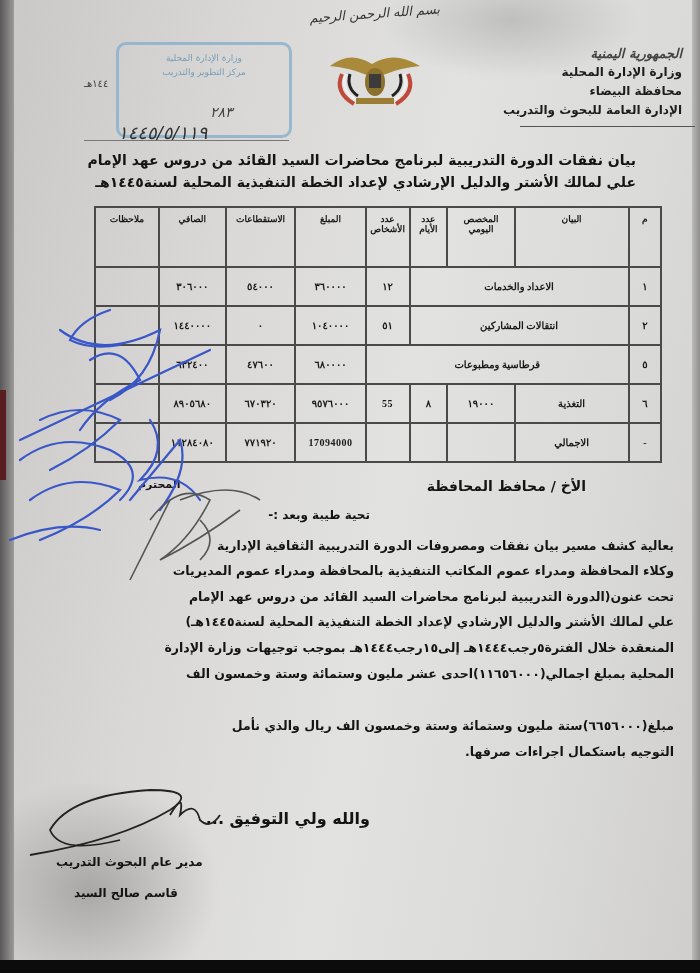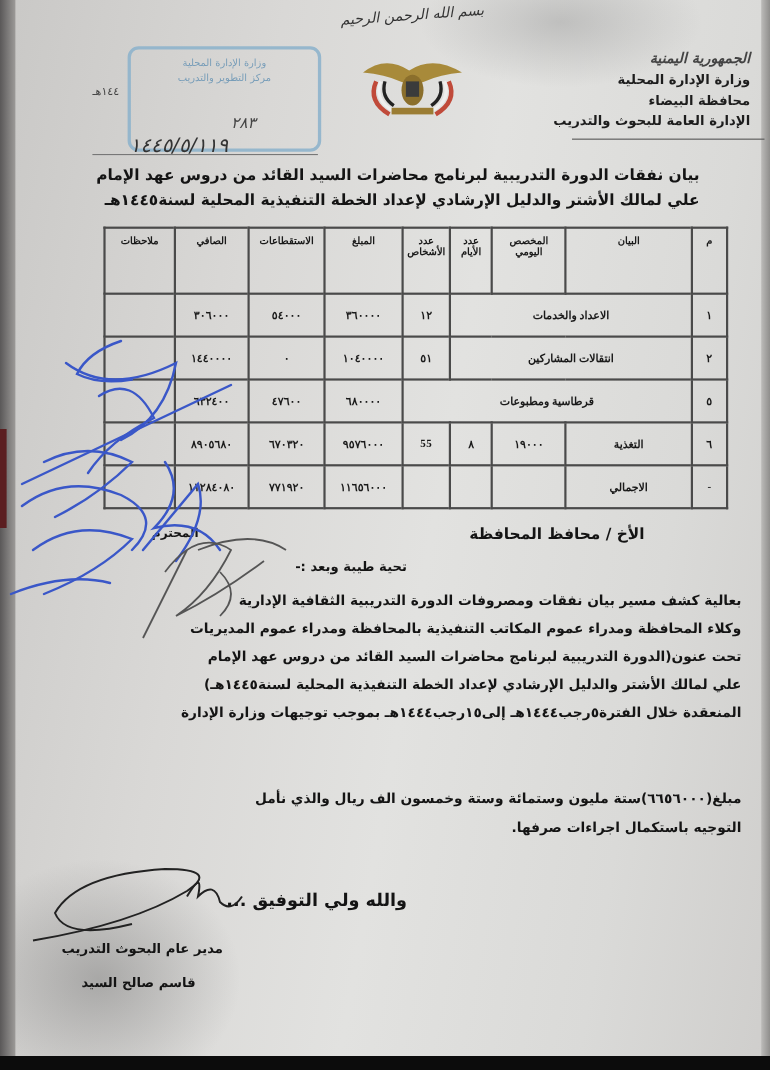--- a/index.html
+++ b/index.html
@@ -49,21 +49,21 @@
     .header-right { position: absolute; right: 18px; top: 44px; width: 190px; }
     .header-right div { direction: rtl; font-weight: bold; color: #1d1d1d; line-height: 19px; font-size: 12px; }
     .header-right .h0 { font-family: "DejaVu Serif", serif; font-style: italic; font-size: 13px; color: #444; }
     .header-rule { position: absolute; left: 520px; top: 126px; width: 175px; height: 1px; background: #555; }
     .stamp {
       position: absolute; left: 116px; top: 42px; width: 170px; height: 90px;
       border: 3px solid #8fb4cc; border-radius: 10px; color: #6d97b6;
       font-size: 9px; direction: rtl; text-align: center; opacity: 0.9;
     }
     .stamp .s1 { margin-top: 8px; }
-    .stamp .s2 { margin-top: 4px; }
+    .stamp .s2 { margin-top: 4px; font-family: Liberation Serif, serif; }
     .stamp-hand { position: absolute; left: 210px; top: 104px; font-size: 14px; color: #444; font-style: italic; }
     .ref-date { position: absolute; left: 118px; top: 122px; font-size: 18px; color: #333; font-style: italic; letter-spacing: 1px; }
     .ref-label { position: absolute; left: 84px; top: 78px; font-size: 10px; color: #444; }
     .ref-rule { position: absolute; left: 84px; top: 140px; width: 205px; height: 1px; background: #777; }
     .title1 { right: 64px; top: 152px; font-size: 14px; }
     .title2 { right: 64px; top: 174px; font-size: 14px; }
 
     table.data {
       position: absolute; left: 94px; top: 206px; width: 568px;
       border-collapse: collapse; direction: rtl;
@@ -181,37 +181,38 @@
       <td class="num">٦٧٠٣٢٠</td>
       <td class="num">٨٩٠٥٦٨٠</td>
       <td></td>
     </tr>
     <tr>
       <td>-</td>
       <td>الاجمالي</td>
       <td class="num"></td>
       <td class="num"></td>
       <td class="num"></td>
-      <td class="num">١١٦٥٦٠٠٠</td>
+      <td class="num">17094000</td>
       <td class="num">٧٧١٩٢٠</td>
       <td class="num">١١٢٨٤٠٨٠</td>
       <td></td>
     </tr>
   </tbody>
     </table>
 
   <div class="ar greet">الأخ / محافظ المحافظة</div>
   <div class="ar honor">المحترم</div>
   <div class="ar body-line" style="right:330px; top:508px; font-size:12px;">تحية طيبة وبعد :-</div>
 
   <div class="ar body-line" style="top:538px;">بعالية كشف مسير بيان نفقات ومصروفات الدورة التدريبية الثقافية الإدارية</div>
   <div class="ar body-line" style="top:563px;">وكلاء المحافظة ومدراء عموم المكاتب التنفيذية بالمحافظة ومدراء عموم المديريات</div>
   <div class="ar body-line" style="top:589px;">تحت عنون(الدورة التدريبية لبرنامج محاضرات السيد القائد من دروس عهد الإمام</div>
   <div class="ar body-line" style="top:614px;">علي لمالك الأشتر والدليل الإرشادي لإعداد الخطة التنفيذية المحلية لسنة١٤٤٥هـ)</div>
   <div class="ar body-line" style="top:640px;">المنعقدة خلال الفترة٥رجب١٤٤٤هـ إلى١٥رجب١٤٤٤هـ بموجب توجيهات وزارة الإدارة</div>
+  <div class="ar body-line" style="top:666px;">المحلية بمبلغ اجمالي(١١٦٥٦٠٠٠)احدى عشر مليون وستمائة وستة وخمسون الف</div>
   <div class="ar body-line" style="top:718px;">مبلغ(٦٦٥٦٠٠٠)ستة مليون وستمائة وستة وخمسون الف ريال والذي نأمل</div>
   <div class="ar body-line" style="top:744px;">التوجيه باستكمال اجراءات صرفها.</div>
 
   <div class="ar closing">والله ولي التوفيق ...</div>
   <div class="ar sig-title">مدير عام البحوث التدريب</div>
   <div class="ar sig-name">قاسم صالح السيد</div>
 
   <svg class="overlay" width="700" height="960">
     <g stroke="#3a57c8" stroke-width="2.2" fill="none" stroke-linecap="round">
       <path d="M110 310 Q80 320 70 340 Q90 350 120 345"></path>

